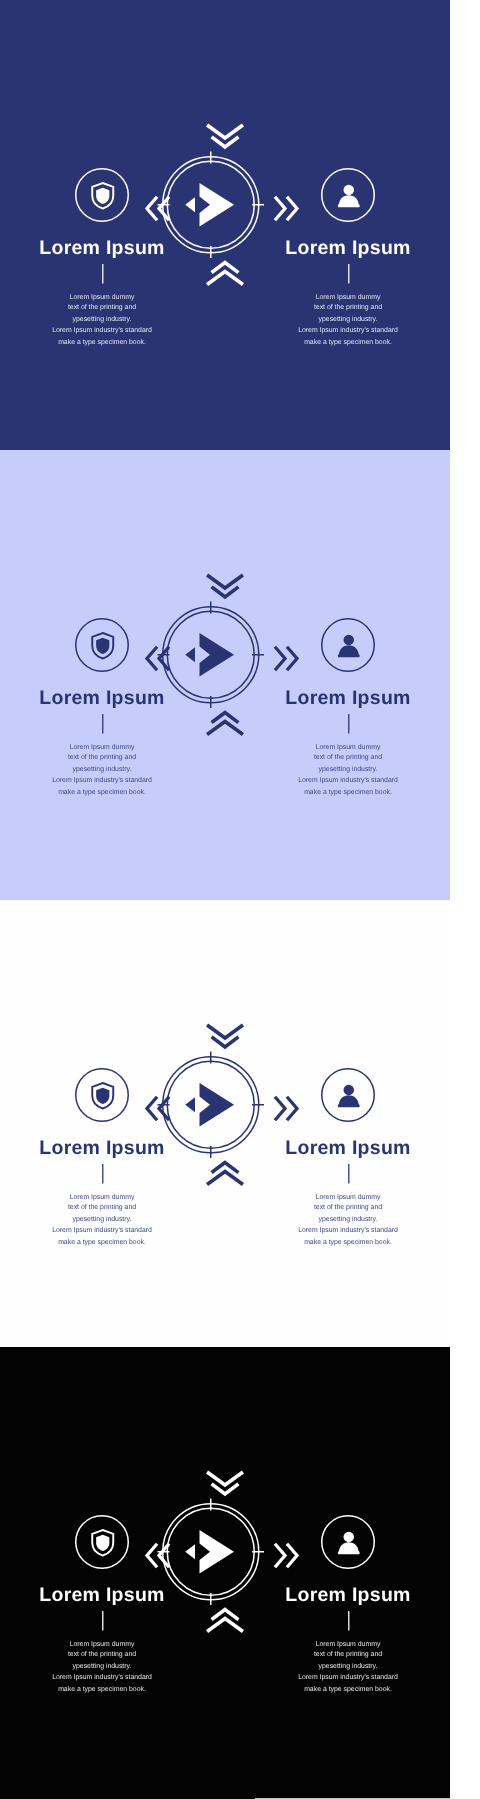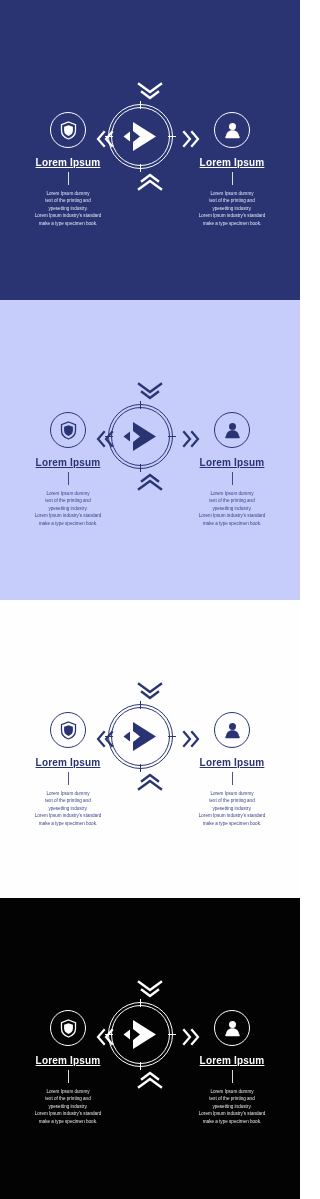--- a/index.html
+++ b/index.html
@@ -72,25 +72,24 @@
     border-radius: 50%;
     border: 1px solid var(--ink);
     display: flex;
     align-items: center;
     justify-content: center;
   }
   .node-circle svg { display: block; }
 
   .node-title {
     margin-top: 9px;
-    font-size: 10px;
+    font-size: 13px;
     font-weight: bold;
     letter-spacing: 0.18px;
     color: var(--ink);
-    text-decoration: underline;
   }
   .node-stem {
     width: 1px;
     height: 13px;
     margin: 4px auto 0;
     background: var(--ink);
     opacity: .85;
   }
   .node-body {
     margin-top: 5px;

